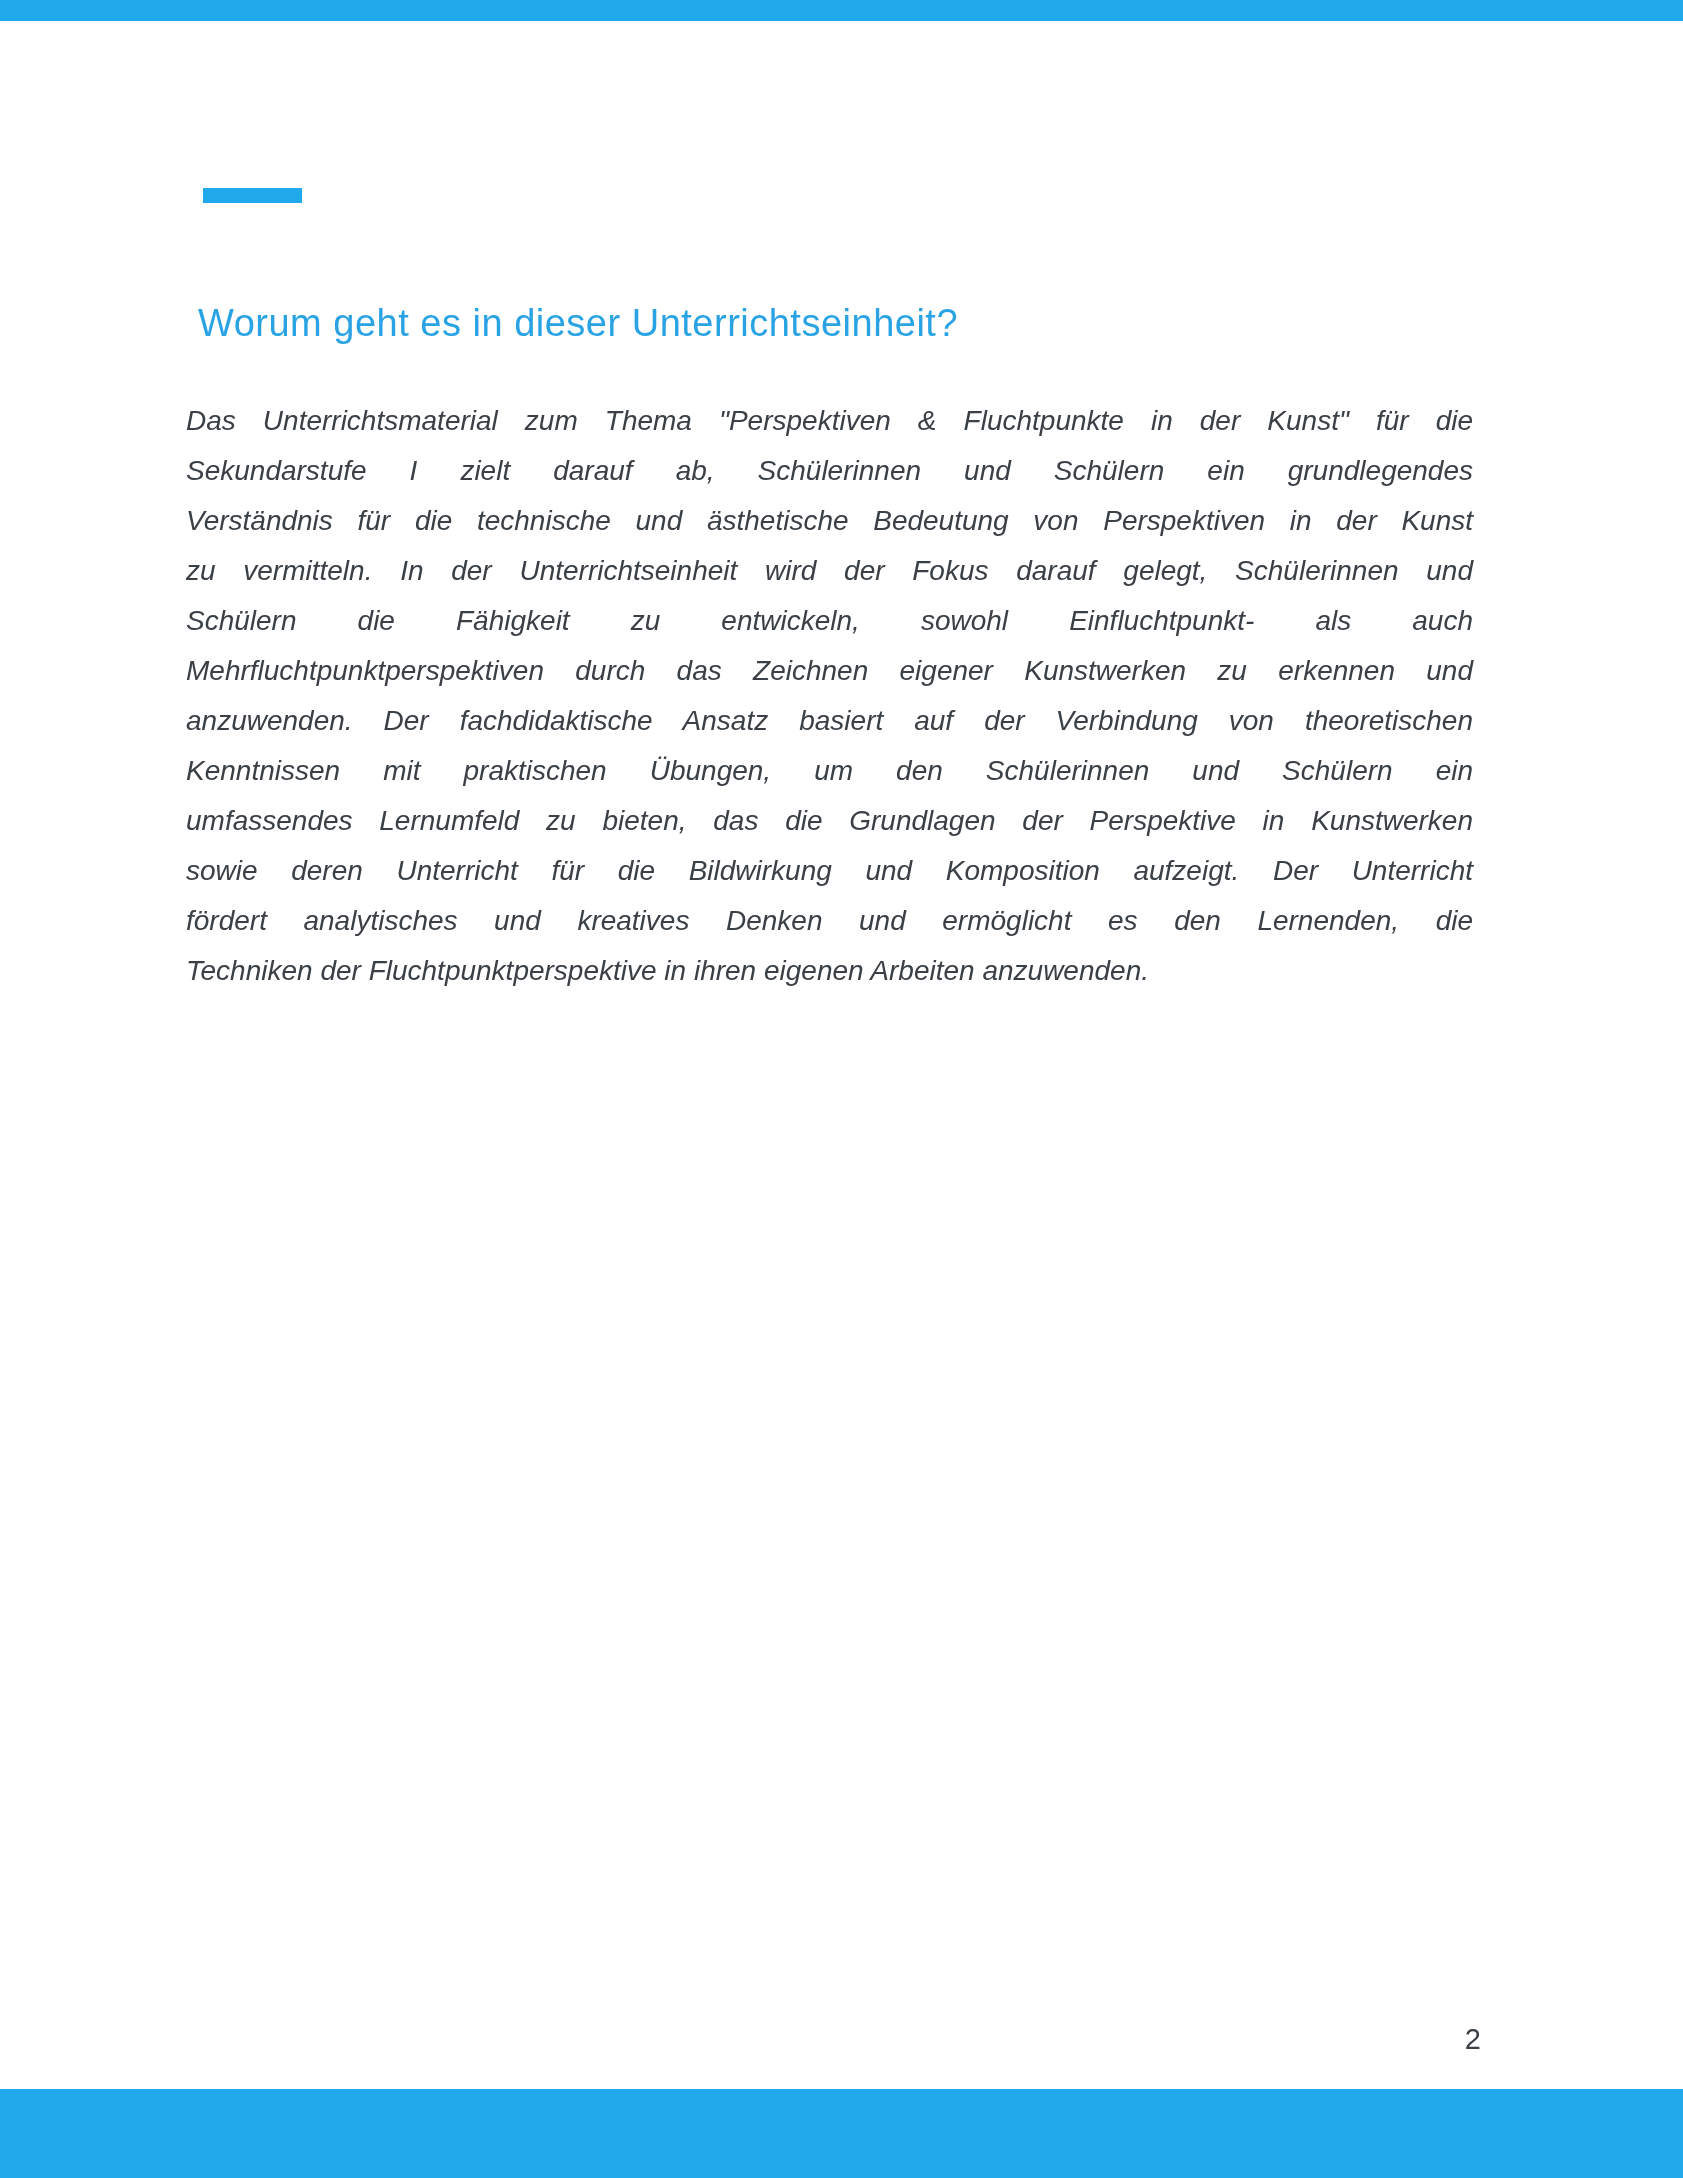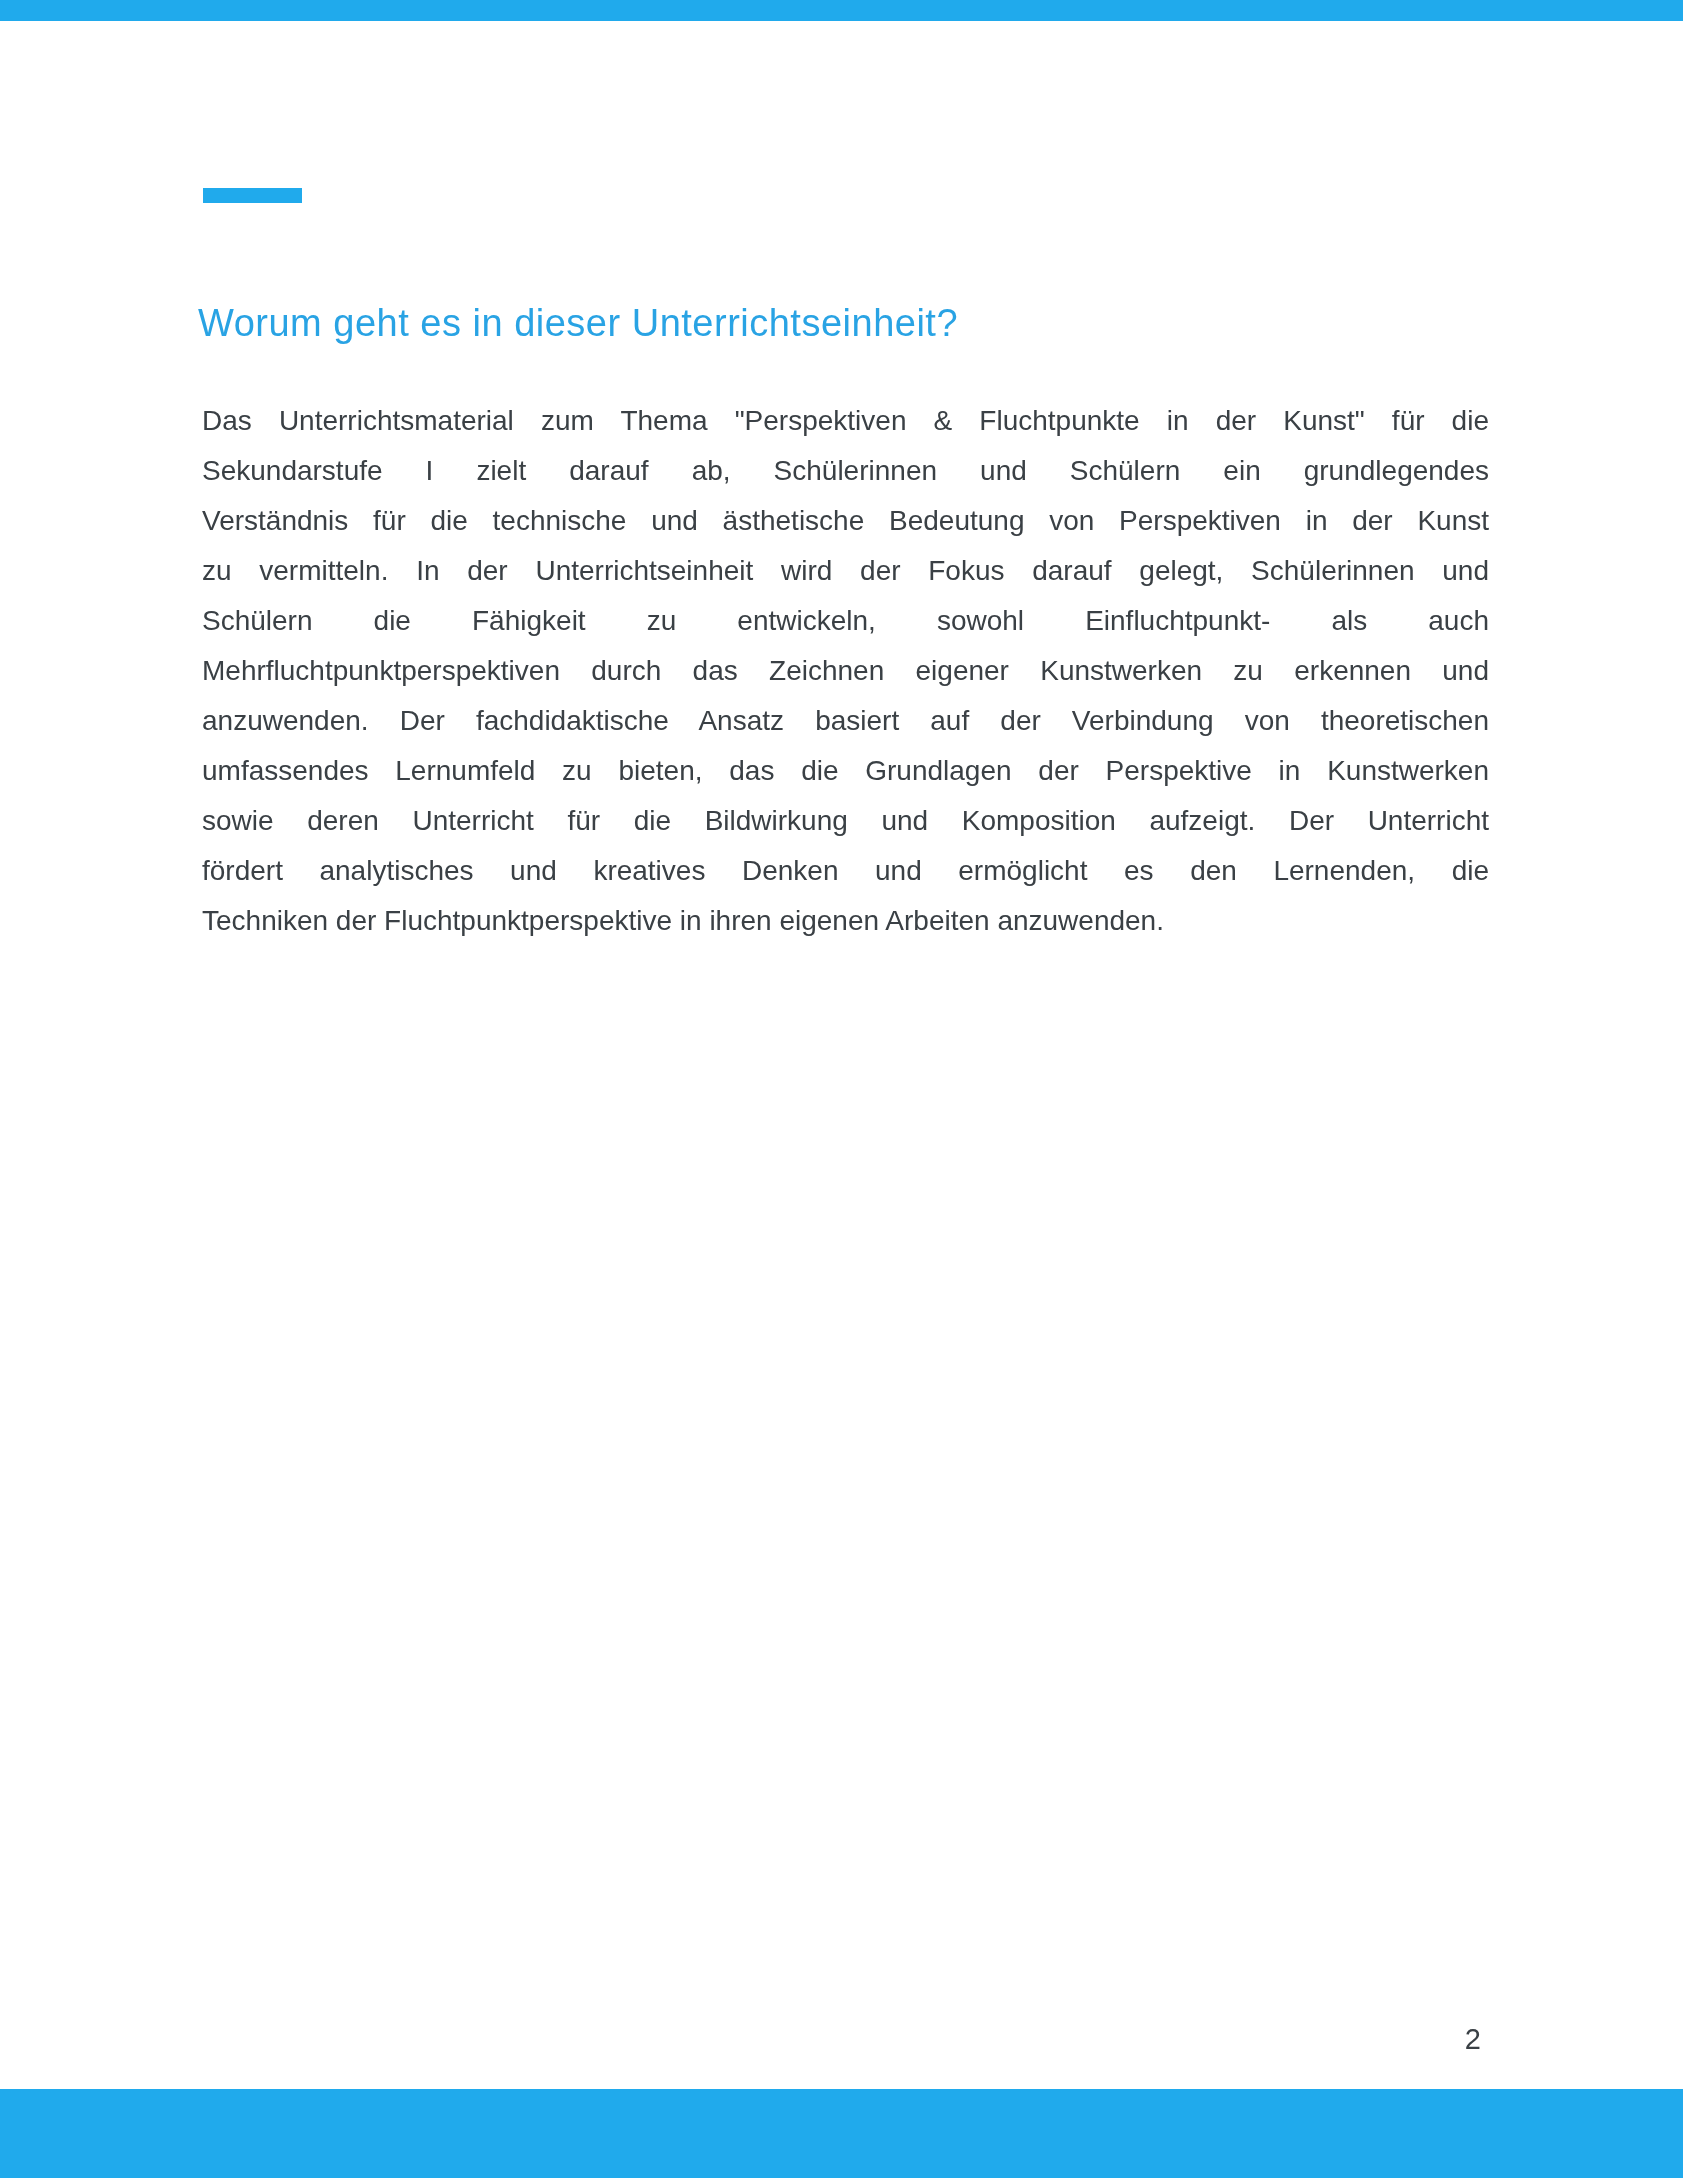--- a/index.html
+++ b/index.html
@@ -39,25 +39,26 @@
     left: 198px; top: 302px;
     margin: 0;
     font-size: 38px;
     font-weight: 300;
     letter-spacing: 0.5px;
     color: var(--heading, #29A3E4);
     white-space: nowrap;
   }
   .paragraph {
     position: absolute;
-    left: 202px; top: 396px;
+    left: 186px; top: 396px;
     width: 1287px;
     font-size: 28px;
     line-height: 50px;
     color: var(--text, #3A4045);
+    font-style: italic;
   }
   .paragraph .line {
     text-align: justify;
     text-align-last: justify;
   }
   .paragraph .line.last {
     text-align-last: left;
   }
   .page-number {
     position: absolute;
@@ -74,20 +75,21 @@
   <div class="section-dash"></div>
   <h1 class="heading">Worum geht es in dieser Unterrichtseinheit?</h1>
   <div class="paragraph">
       <div class="line">Das Unterrichtsmaterial zum Thema "Perspektiven &amp; Fluchtpunkte in der Kunst" für die</div>
       <div class="line">Sekundarstufe I zielt darauf ab, Schülerinnen und Schülern ein grundlegendes</div>
       <div class="line">Verständnis für die technische und ästhetische Bedeutung von Perspektiven in der Kunst</div>
       <div class="line">zu vermitteln. In der Unterrichtseinheit wird der Fokus darauf gelegt, Schülerinnen und</div>
       <div class="line">Schülern die Fähigkeit zu entwickeln, sowohl Einfluchtpunkt- als auch</div>
       <div class="line">Mehrfluchtpunktperspektiven durch das Zeichnen eigener Kunstwerken zu erkennen und</div>
       <div class="line">anzuwenden. Der fachdidaktische Ansatz basiert auf der Verbindung von theoretischen</div>
+      <div class="line">Kenntnissen mit praktischen Übungen, um den Schülerinnen und Schülern ein</div>
       <div class="line">umfassendes Lernumfeld zu bieten, das die Grundlagen der Perspektive in Kunstwerken</div>
       <div class="line">sowie deren Unterricht für die Bildwirkung und Komposition aufzeigt. Der Unterricht</div>
       <div class="line">fördert analytisches und kreatives Denken und ermöglicht es den Lernenden, die</div>
       <div class="line last">Techniken der Fluchtpunktperspektive in ihren eigenen Arbeiten anzuwenden.</div>
     </div>
   <div class="page-number">2</div>
   <div class="bottom-bar"></div>
 </div>
 
 

